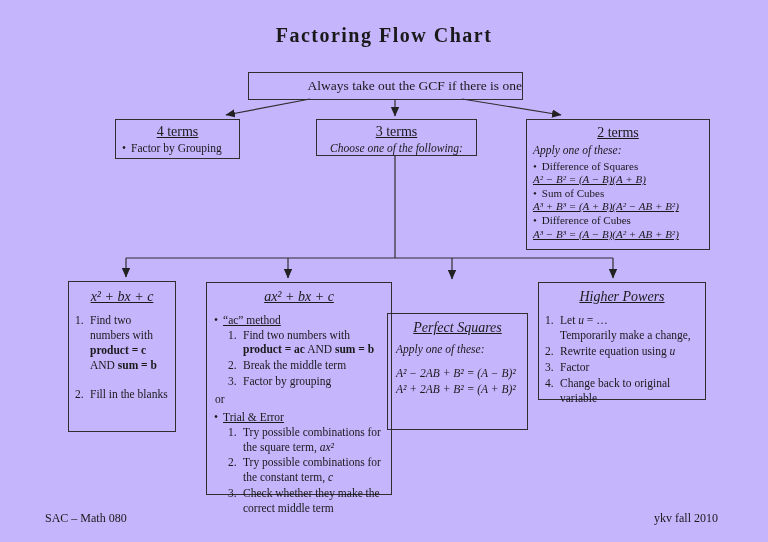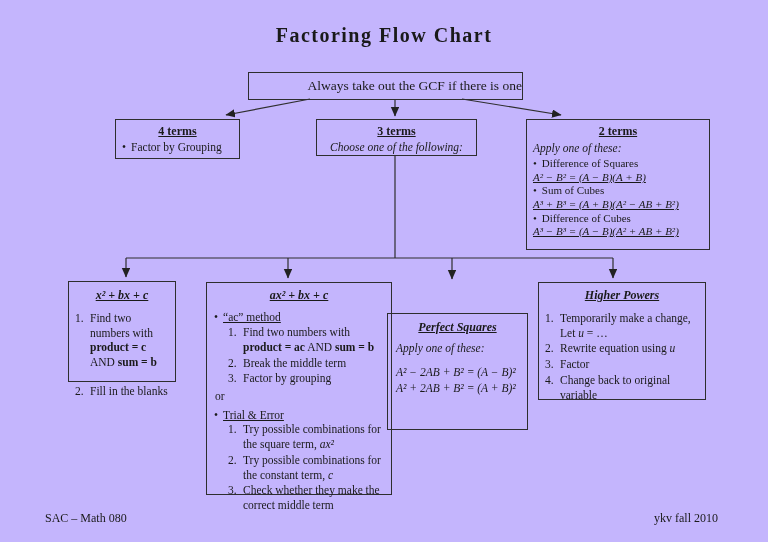--- a/index.html
+++ b/index.html
@@ -18,33 +18,33 @@
   .box {
     position:absolute; box-sizing:border-box;
     border:1.4px solid #2e2e2e; background:transparent;
   }
   .gcf {
     left:248px; top:72px; width:275px; height:28px;
     display:flex; align-items:center; justify-content:flex-end;
     font-size:13.5px;
   }
   .heading {
-    font-weight:bold; text-decoration:underline;
-    text-align:center; font-size:12px; margin:1px 0 2px;
+    font-weight:normal; text-decoration:underline;
+    text-align:center; font-size:14px; margin:1px 0 2px;
   }
   .heading.math { font-style:italic; }
   .note { font-style:italic; font-size:11.5px; text-align:center; }
   .b4 { left:115px; top:119px; width:125px; height:40px; padding:3px 6px; font-size:11.5px; }
   .b3 { left:316px; top:119px; width:161px; height:37px; padding:3px 6px; font-size:11.5px; }
   .b2 { left:526px; top:119px; width:184px; height:131px; padding:3px 6px; font-size:11px; line-height:1.24; }
   .b2 .note { text-align:left; margin:1px 0 2px; }
   .b2 .formula { text-align:left; font-style:italic;text-decoration:underline; }
   .bullet-row { display:flex; gap:5px; align-items:flex-start; }
   .bullet { flex:0 0 auto; }
-  .bx1 { left:68px;  top:281px; width:108px; height:101px; padding:5px 6px; font-size:11.5px; line-height:1.3; }
+  .bx1 { left:68px;  top:281px; width:108px; height:151px; padding:5px 6px; font-size:11.5px; line-height:1.3; }
   .bx2 { left:206px; top:282px; width:186px; height:213px; padding:4px 7px; font-size:11.5px; line-height:1.28; }
   .bx3 { left:387px; top:283px; width:141px; height:117px; padding:5px 8px; font-size:11.5px;margin-top:30px; }
   .bx4 { left:538px; top:282px; width:168px; height:118px; padding:4px 6px; font-size:11.5px; line-height:1.3; }
   .bx1 .heading, .bx2 .heading, .bx3 .heading, .bx4 .heading { margin-bottom:7px; }
   .li { display:flex; margin-bottom:1px; }
   .num { flex:0 0 15px; }
   .li-body { flex:1; }
   .gap-top { margin-top:14px; }
   .u { text-decoration:underline; }
   .it { font-style:italic; }
@@ -177,22 +177,22 @@
     <div class="note">Apply one of these:</div>
     <div class="formula">A² − 2AB + B² = (A − B)²</div>
     <div class="formula">A² + 2AB + B² = (A + B)²</div>
   </div>
 
   <div class="box bx4">
     <div class="heading math">Higher Powers</div>
     <div class="li">
       <span class="num">1.</span>
       <span class="li-body">
+        <span style="display:block"><span>Let  </span><span class="it">u</span><span> = …</span></span>
         <span style="display:block">Temporarily make a change,</span>
-        <span style="display:block"><span>Let  </span><span class="it">u</span><span> = …</span></span>
       </span>
     </div>
     <div class="li">
       <span class="num">2.</span>
       <span class="li-body"><span>Rewrite equation using </span><span class="it">u</span></span>
     </div>
     <div class="li">
       <span class="num">3.</span>
       <span class="li-body">Factor</span>
     </div>

